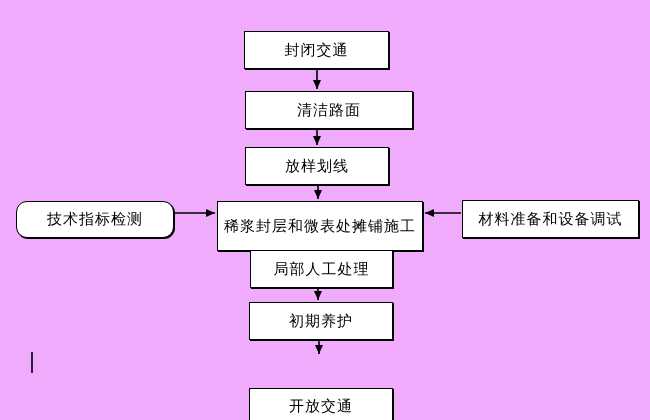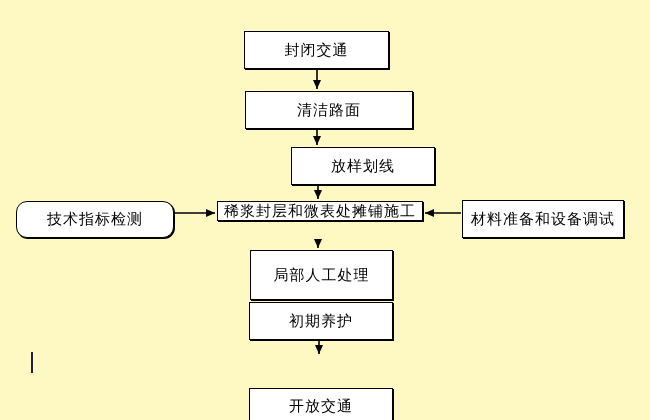--- a/index.html
+++ b/index.html
@@ -1,21 +1,21 @@
 <!DOCTYPE html>
 <html><head>
 <meta charset="utf-8">
 <style>
   html, body { margin: 0; padding: 0; }
   body { font-family: "Liberation Sans", sans-serif; }
   .canvas {
     position: relative;
     width: 650px;
     height: 420px;
-    background: #fef9c3;
+    background: #f0abfc;
     overflow: hidden;
   }
   .arrows {
     position: absolute;
     left: 0; top: 0;
     width: 650px; height: 420px;
     pointer-events: none;
   }
   .node {
     position: absolute;
@@ -26,25 +26,25 @@
     display: flex;
     align-items: center;
     justify-content: center;
     font-size: 15px;
     letter-spacing: 1px;
     color: #000000;
     white-space: nowrap;
   }
   .n-close    { left: 244px; top: 31px;  width: 145px; height: 38px; }
   .n-clean    { left: 245px; top: 91px;  width: 168px; height: 38px; }
-  .n-stake    { left: 245px; top: 147px; width: 144px; height: 38px; margin-left: 46px; }
+  .n-stake    { left: 245px; top: 147px; width: 144px; height: 38px; }
   .n-tech     { left: 16px;  top: 201px; width: 158px; height: 37px; border-radius: 11px; }
-  .n-main     { left: 217px; top: 201px; width: 206px; height: 20px; }
-  .n-material { left: 462px; top: 200px; width: 162px; height: 38px; padding-left: 0; }
-  .n-local    { left: 250px; top: 250px; width: 143px; height: 50px; }
+  .n-main     { left: 217px; top: 201px; width: 206px; height: 50px; }
+  .n-material { left: 462px; top: 200px; width: 177px; height: 38px; padding-left: 0; }
+  .n-local    { left: 250px; top: 250px; width: 143px; height: 38px; }
   .n-curing   { left: 249px; top: 302px; width: 144px; height: 38px; justify-content: center; }
   .n-open     { left: 249px; top: 344px; width: 144px; height: 37px; margin-top: 44px; }
   .text-cursor {
     position: absolute;
     left: 31px; top: 352px;
     width: 2px; height: 21px;
     background: #27203a;
   }
 </style>
 </head>

